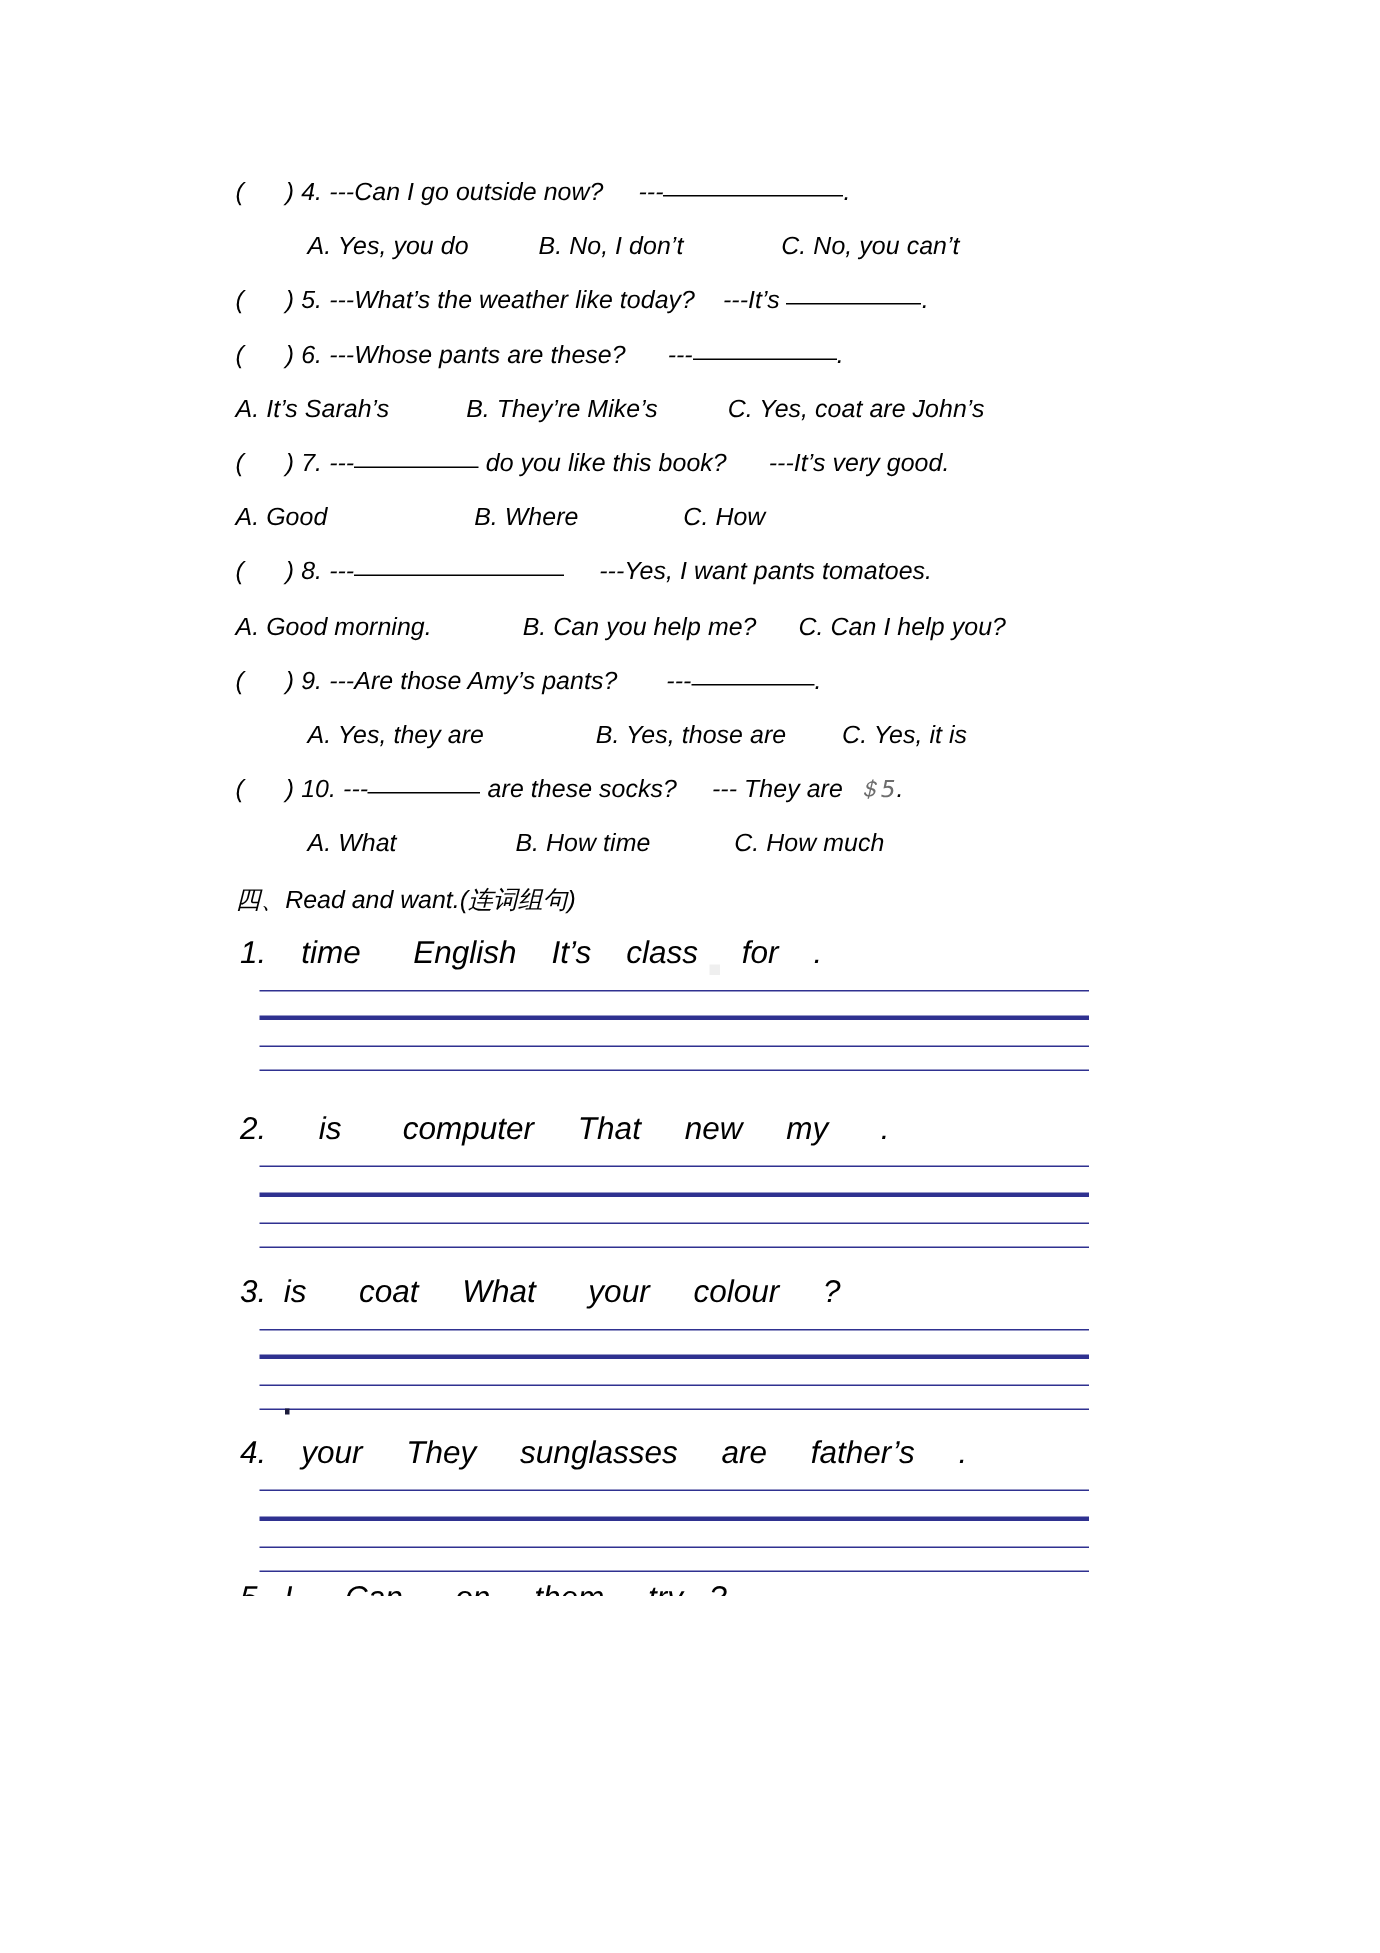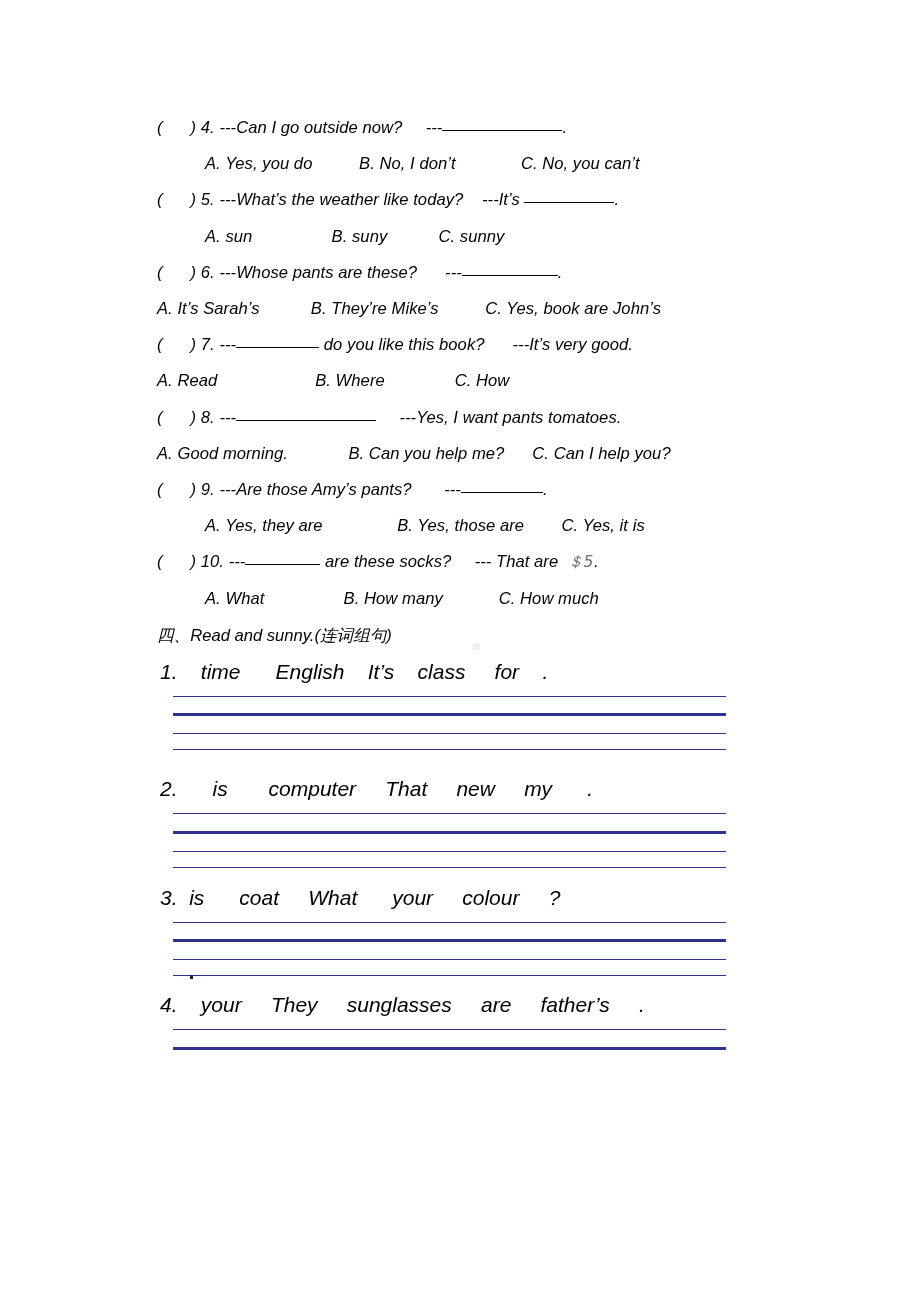--- a/index.html
+++ b/index.html
@@ -132,49 +132,48 @@
 
   <div class="content">
 
     <div class="mc-item">
       <div class="q-line"><span>(      )</span> <span>4.</span> <span>---Can I go outside now?</span>     <span>---</span><span class="blank" style="width:120px"></span><span>.</span></div>
       <div class="opt-line indent">A. Yes, you do          B. No, I don’t              C. No, you can’t</div>
     </div>
 
     <div class="mc-item">
       <div class="q-line"><span>(      )</span> <span>5.</span> <span>---What’s the weather like today?</span>    <span>---It’s </span><span class="blank" style="width:90px"></span><span>.</span></div>
-      <div class="opt-line indent">A. sun                 B. suny           C. sunny</div>
     </div>
 
     <div class="mc-item">
       <div class="q-line"><span>(      )</span> <span>6.</span> <span>---Whose pants are these?</span>      <span>---</span><span class="blank" style="width:96px"></span><span>.</span></div>
-      <div class="opt-line flush">A. It’s Sarah’s           B. They’re Mike’s          C. Yes, book are John’s</div>
+      <div class="opt-line flush">A. It’s Sarah’s           B. They’re Mike’s          C. Yes, coat are John’s</div>
     </div>
 
     <div class="mc-item">
       <div class="q-line"><span>(      )</span> <span>7.</span> <span>---</span><span class="blank" style="width:83px"></span><span> do you like this book?</span><span>      ---It’s very good.</span></div>
-      <div class="opt-line flush">A. Read                     B. Where               C. How</div>
+      <div class="opt-line flush">A. Good                     B. Where               C. How</div>
     </div>
 
     <div class="mc-item">
       <div class="q-line"><span>(      )</span> <span>8.</span> <span>---</span><span class="blank" style="width:140px"></span><span>     ---Yes, I want pants tomatoes.</span></div>
       <div class="opt-line flush">A. Good morning.             B. Can you help me?      C. Can I help you?</div>
     </div>
 
     <div class="mc-item">
       <div class="q-line"><span>(      )</span> <span>9.</span> <span>---Are those Amy’s pants?</span>       <span>---</span><span class="blank" style="width:82px"></span><span>.</span></div>
       <div class="opt-line indent">A. Yes, they are                B. Yes, those are        C. Yes, it is</div>
     </div>
 
     <div class="mc-item">
-      <div class="q-line"><span>(      )</span> <span>10.</span> <span>---</span><span class="blank" style="width:75px"></span><span> are these socks?</span><span>     --- That are  </span><span class="money">＄5</span><span>.</span></div>
-      <div class="opt-line indent">A. What                 B. How many            C. How much</div>
-    </div>
-
-    <div class="section-heading">四、Read and sunny.(连词组句)</div>
+      <div class="q-line"><span>(      )</span> <span>10.</span> <span>---</span><span class="blank" style="width:75px"></span><span> are these socks?</span><span>     --- They are  </span><span class="money">＄5</span><span>.</span></div>
+      <div class="opt-line indent">A. What                 B. How time            C. How much</div>
+    </div>
+
+    <div class="section-heading">四、Read and want.(连词组句)</div>
 
     <div class="order-item">
       <div class="order-words"><span>1.</span><span>    time      English    It’s    class     for    .</span></div>
       <div class="rules">
         <div class="rule"></div>
         <div class="rule thick gap1"></div>
         <div class="rule gap2"></div>
         <div class="rule gap3"></div>
       </div>
     </div>

